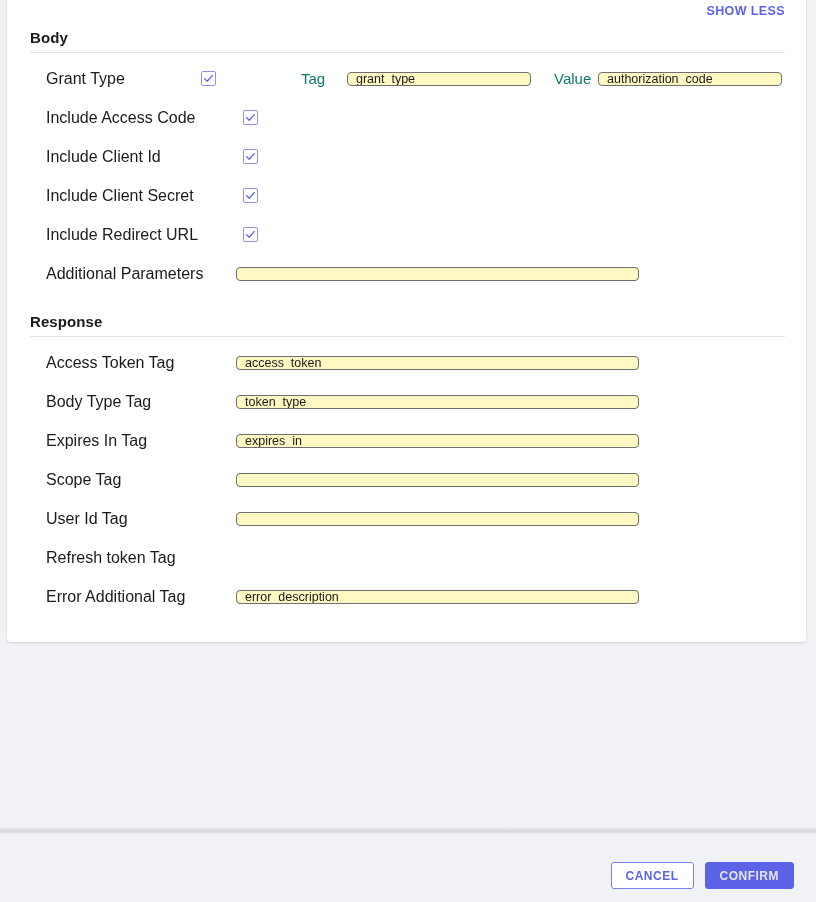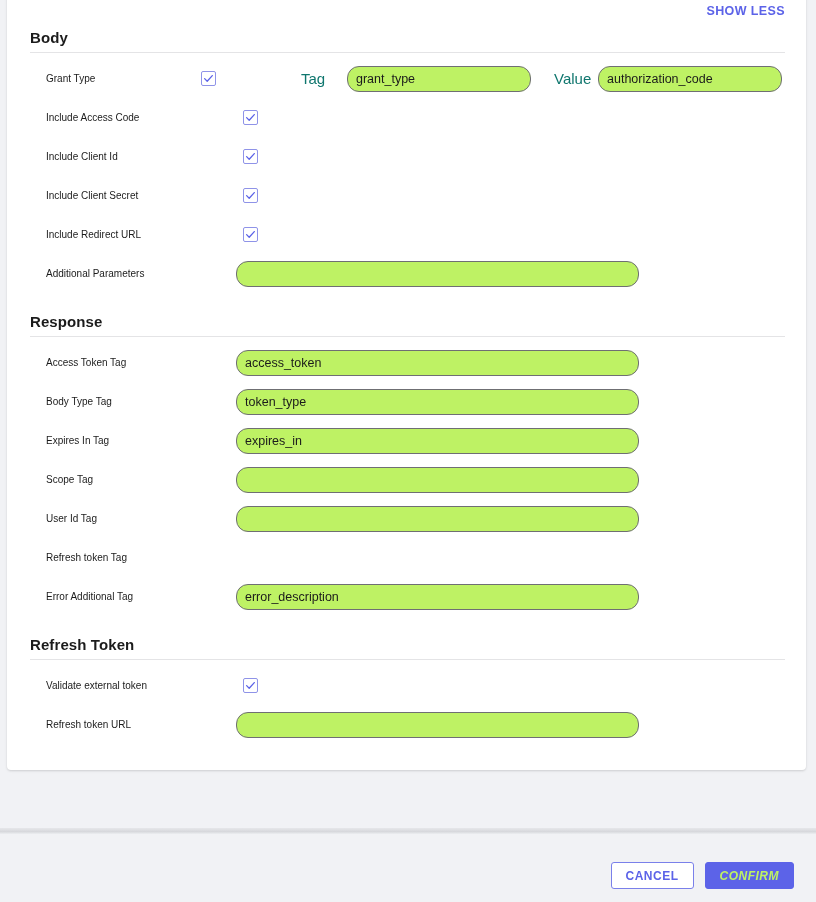--- a/index.html
+++ b/index.html
@@ -84,21 +84,21 @@
     padding-top: 6px;
   }
   .frow {
     display: flex;
     align-items: center;
     height: 39px;
     padding-left: 16px;
     box-sizing: border-box;
   }
   .flabel {
-    font-size: 10px;
+    font-size: 16px;
     color: #1b1b1b;
     font-weight: 400;
     line-height: 1;
     flex: 0 0 auto;
   }
   
   .lbl-w-grant   { width: 155px; }
   .lbl-w-check   { width: 197px; }
   .lbl-w-input   { width: 190px; }
 
@@ -113,24 +113,24 @@
     display: inline-flex;
     align-items: center;
     justify-content: center;
     cursor: pointer;
     flex: 0 0 auto;
   }
   .cbox svg { display: block; }
 
   
   .tinput {
-    height: 26px;
+    height: 14px;
     border: 1px solid #6f6f73;
-    border-radius: 12px;
-    background: #bef264;
+    border-radius: 4px;
+    background: #fef9c3;
     box-sizing: border-box;
     font-family: "Liberation Sans", sans-serif;
     font-size: 12.5px;
     color: #1b1b1b;
     padding: 0 8px;
     outline: none;
   }
   .inp-wide { width: 403px; }
   .inp-tag  { width: 184px; }
   .inp-val  { width: 184px; }
@@ -180,25 +180,24 @@
     padding: 0 14px;
   }
   .btn-cancel {
     background: #ffffff;
     color: #5c63e8;
     border: 1px solid #7a80ea;
     min-width: 73px;
   }
   .btn-confirm {
     background: #5c63e8;
-    color: #bef264;
+    color: #e5e5e5;
     border: 1px solid #5c63e8;
     min-width: 78px;
     margin-left: 11px;
-    font-style: italic;
   }
 </style>
 </head>
 <body>
 
 <div id="content-region">
 
   <div id="card">
 
     <div class="showless-row">
@@ -307,42 +306,20 @@
         </div>
 
         <div class="frow">
           <span class="flabel lbl-w-input">Error Additional Tag</span>
           <input class="tinput inp-wide" type="text" value="error_description" style="">
         </div>
 
       </div>
     </div>
 
-    <div class="section" style="padding-top:9px;">
-      <div class="section-title">Refresh Token</div>
-      <div class="section-rule"></div>
-
-      <div class="rows">
-
-        <div class="frow">
-          <span class="flabel lbl-w-check">Validate external token</span>
-          <span class="cbox">
-            <svg width="11" height="11" viewBox="0 0 11 11">
-              <path d="M1.6 5.6 L4.2 8.2 L9.3 2.6" fill="none" stroke="#5c63e8" stroke-width="1.3" stroke-linecap="round" stroke-linejoin="round"></path>
-            </svg>
-          </span>
-        </div>
-
-        <div class="frow">
-          <span class="flabel lbl-w-input">Refresh token URL</span>
-          <input class="tinput inp-wide" type="text" value="" style="">
-        </div>
-
-      </div>
-    </div>
 
   </div>
 
 </div>
 
 <div id="footer-divider"></div>
 
 <div id="footer-bar">
   <button class="btn btn-cancel">CANCEL</button>
   <button class="btn btn-confirm">CONFIRM</button>

